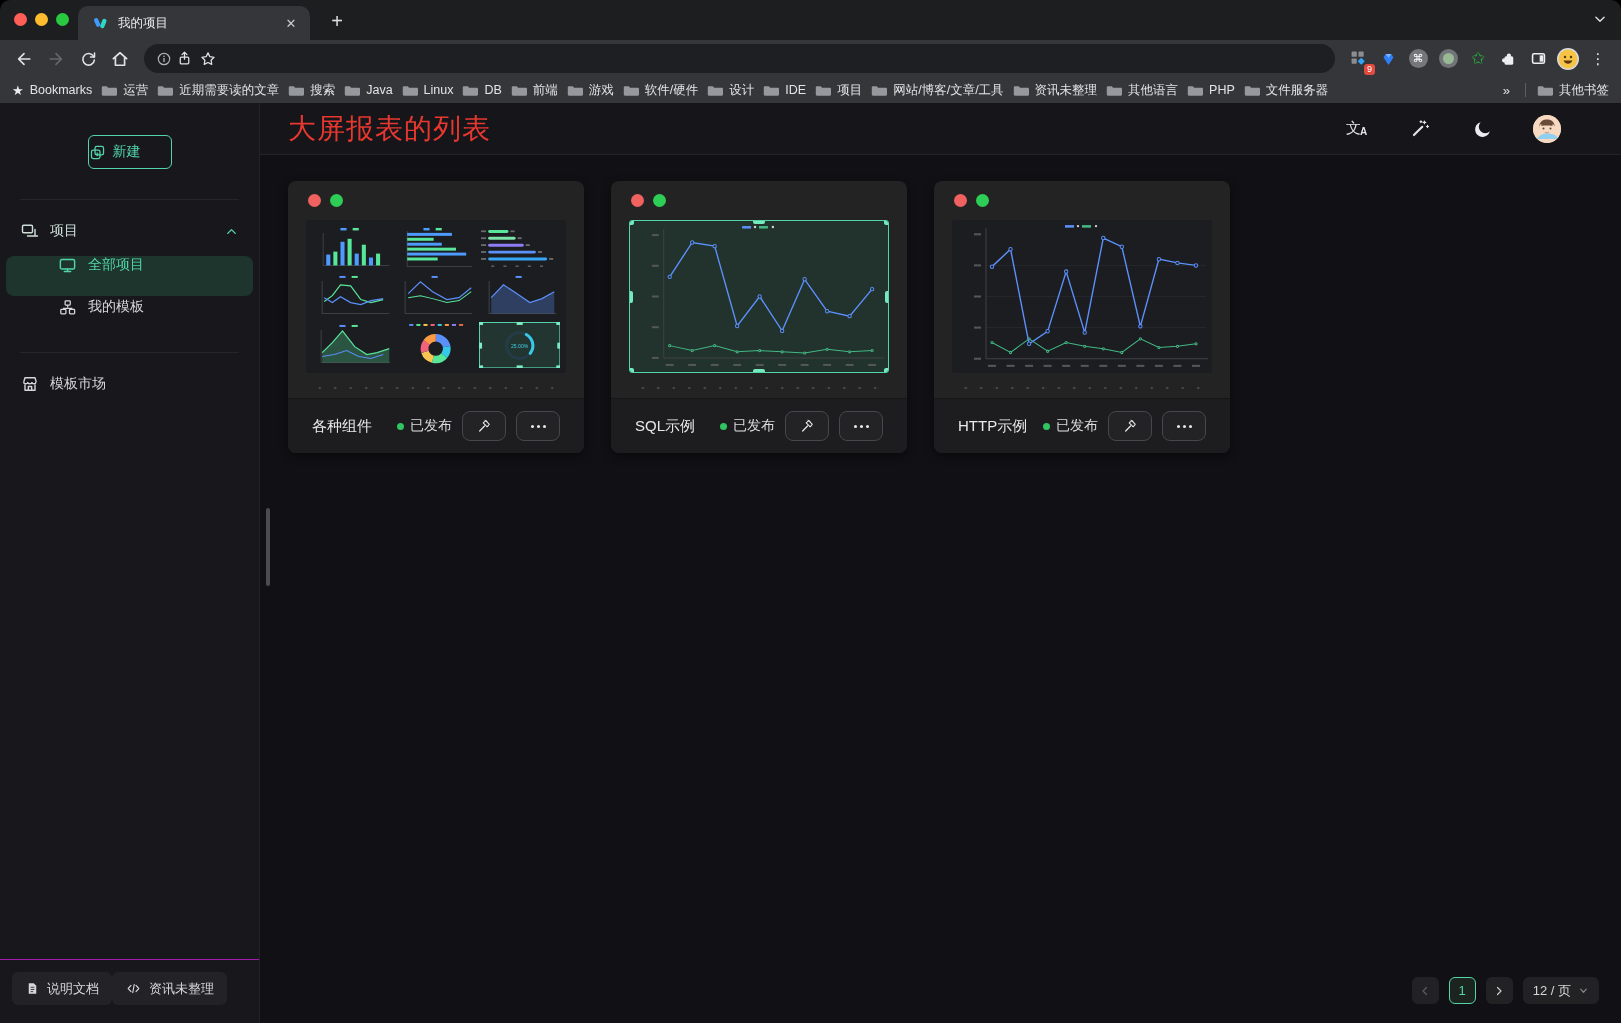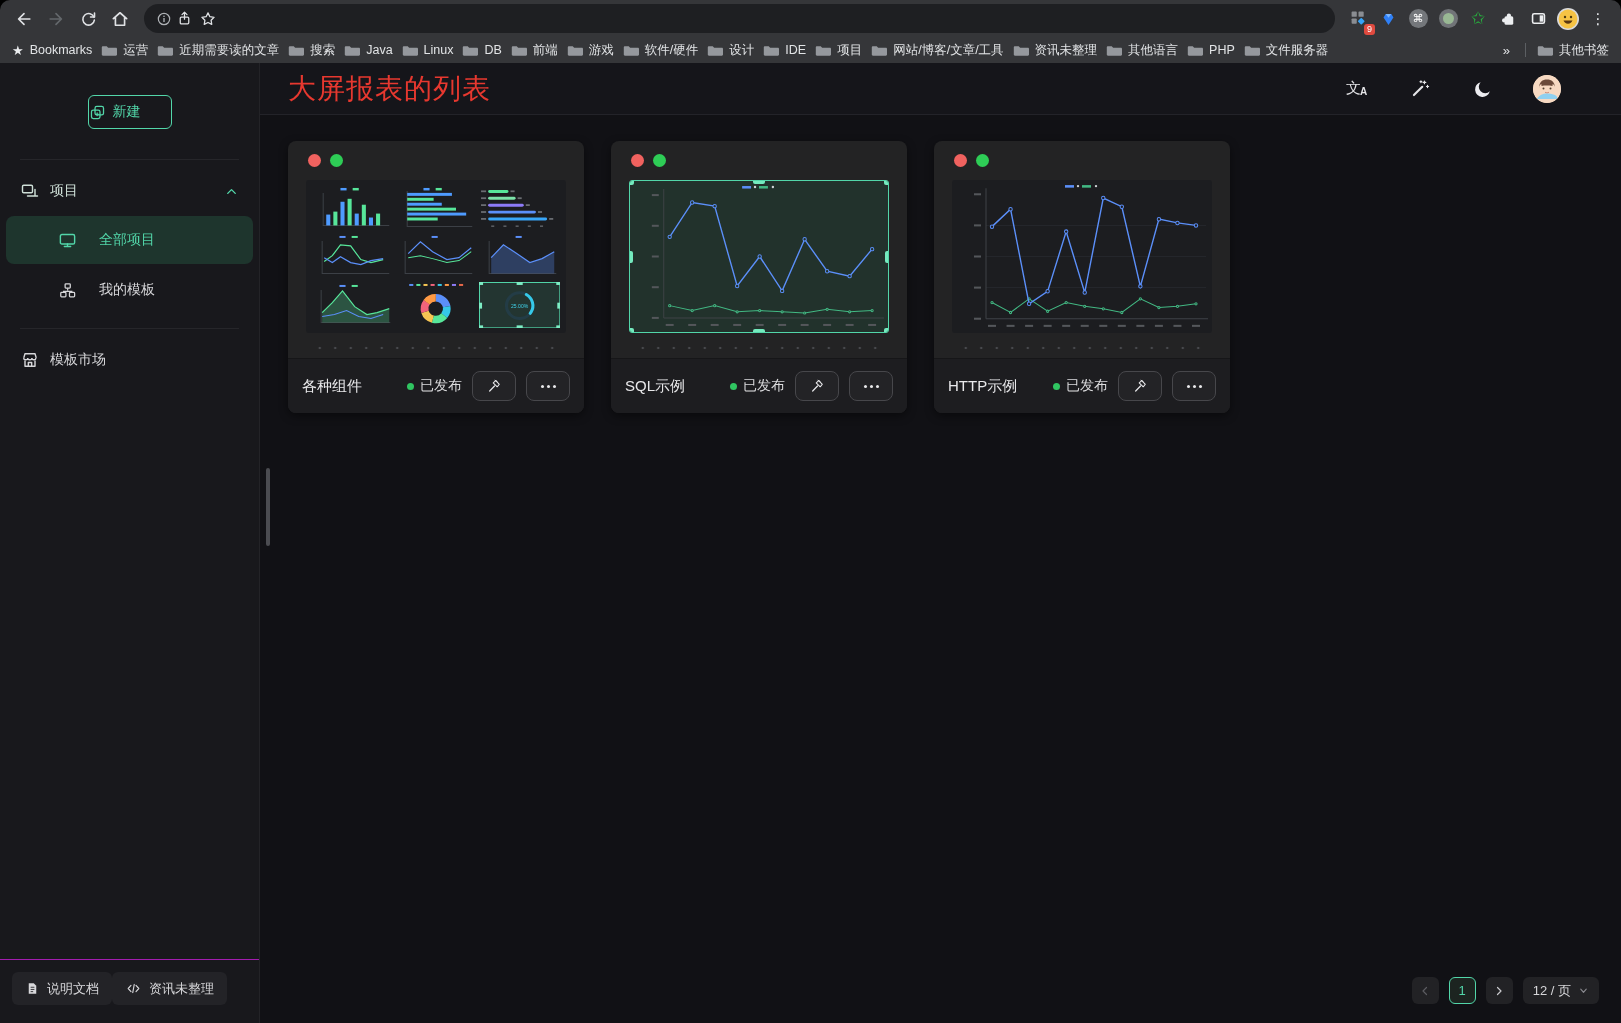--- a/index.html
+++ b/index.html
@@ -38,21 +38,21 @@
   .bm-more { color:#dfe1e4; font-size:13px; padding:0 4px; }
 
   
   .app { flex:1; display:flex; min-height:0; background:#121216; }
   .sidebar { width:260px; background:#18181c; border-right:1px solid #232327; position:relative; flex:none; }
   .new-btn { margin:32px auto 0; width:84px; height:34px; border:1px solid #52d6a9; border-radius:6px; color:#52d6a9; display:flex; align-items:center; justify-content:flex-start; gap:7px; font-size:14px; cursor:pointer; background:transparent; }
   .side-div { height:1px; background:#26262a; margin:30px 20px 0; }
   .group-row { height:46px; display:flex; align-items:center; padding:0 20px; gap:10px; color:#cfe0d8; font-size:14px; margin-top:8px; }
   .group-row .chev { margin-left:auto; }
   .sub-label { padding:10px 0 10px 48px; color:#7d7d83; font-size:13px; }
-  .side-item { height:48px; margin:2px 6px; border-radius:8px; display:flex; align-items:center; padding:0 0 0 52px; gap:22px; font-size:14px; color:#d7d7da; cursor:pointer; }
+  .side-item { height:40px; margin:2px 6px; border-radius:8px; display:flex; padding:0 0 0 52px; gap:11px; font-size:14px; color:#d7d7da; cursor:pointer; }
   .side-item.active { background:#1e352d; color:#52d6a9; }
   .side-item-root { height:46px; display:flex; align-items:center; padding:0 20px; gap:10px; font-size:14px; color:#d7d7da; cursor:pointer; }
   .side-footer { position:absolute; bottom:0; left:0; right:0; border-top:1px solid #a21caf; padding:12px 12px 18px; display:flex; }
   .foot-btn { background:#232327; border:none; border-radius:6px; height:33px; padding:0 13px; display:flex; align-items:center; gap:7px; color:#d8d8db; font-size:13px; cursor:pointer; }
 
   .main { flex:1; position:relative; display:flex; flex-direction:column; min-width:0; background:#111115; }
   .page-header { height:52px; background:#15151a; border-bottom:1px solid #232329; display:flex; align-items:center; padding:0 60px 0 28px; flex:none; }
   .page-title { font-size:28px; color:#e7382f; letter-spacing:1px; }
   .header-tools { margin-left:auto; display:flex; align-items:center; gap:37px; }
   .tool { width:26px; height:26px; display:flex; align-items:center; justify-content:center; cursor:pointer; color:#e5e5e8; }
@@ -70,21 +70,21 @@
   .handle { position:absolute; background:#74eabe; border-radius:2px; }
   .h-tc { top:-2px; left:50%; margin-left:-6px; width:12px; height:5px; }
   .h-bc { bottom:-2px; left:50%; margin-left:-6px; width:12px; height:5px; }
   .h-lc { left:-2px; top:50%; margin-top:-6px; width:5px; height:12px; }
   .h-rc { right:-2px; top:50%; margin-top:-6px; width:5px; height:12px; }
   .h-tl { top:-2px; left:-2px; width:6px; height:6px; }
   .h-tr { top:-2px; right:-2px; width:6px; height:6px; }
   .h-bl { bottom:-2px; left:-2px; width:6px; height:6px; }
   .h-br { bottom:-2px; right:-2px; width:6px; height:6px; }
   .film-dots { height:16px; margin:7px 24px 0; background-image:radial-gradient(circle,#48494d 1.1px,transparent 1.6px); background-size:15.5px 16px; background-position:0 center; }
-  .card-footer { margin-top:auto; height:55px; background:#1d1d20; border-top:1px solid #161618; display:flex; align-items:center; padding:0 14px; }
+  .card-footer { margin-top:auto; height:55px; background:#1d1d20; border-top:1px solid #161618; display:flex; align-items:center; padding:0 24px; }
   .card-name { font-size:15px; color:#e9e9eb; }
   .status { display:flex; align-items:center; gap:6px; margin-left:auto; }
   .status-dot { width:7px; height:7px; border-radius:50%; background:#30c561; }
   .status-text { font-size:14px; color:#dcdcde; }
   .cbtn { width:44px; height:30px; border-radius:8px; border:1px solid #47474b; background:#232326; display:flex; align-items:center; justify-content:center; cursor:pointer; margin-left:10px; color:#e8e8ea; }
   .ellipsis i { width:3px; height:3px; border-radius:50%; background:#e8e8ea; display:inline-block; margin:0 1.5px; }
 
   .mini-grid { display:grid; grid-template-columns:repeat(3,1fr); grid-auto-rows:1fr; gap:2px; padding:5px 6px; height:100%; }
   .mini-grid svg { width:100%; height:100%; display:block; }
 
@@ -94,20 +94,39 @@
   .pg-btn { width:27px; height:27px; border-radius:6px; background:#222225; display:flex; align-items:center; justify-content:center; cursor:pointer; border:none; }
   .pg-btn.disabled { color:#5c5c61; }
   .pg-cur { width:27px; height:27px; border-radius:6px; border:1px solid #52d6a9; color:#52d6a9; background:#1c2420; display:flex; align-items:center; justify-content:center; font-size:13px; cursor:pointer; }
   .pg-size { height:27px; border-radius:6px; background:#222225; color:#d6d6d9; font-size:13px; display:flex; align-items:center; gap:7px; padding:0 10px; cursor:pointer; }
 </style>
 </head>
 <body>
 
 <div class="screen">
 
+  <div class="tabstrip">
+    <div class="traffic">
+      <span class="tl" style="background:#ff5f57"></span>
+      <span class="tl" style="background:#febc2e"></span>
+      <span class="tl" style="background:#28c840"></span>
+    </div>
+    <div class="tab">
+      <svg width="17" height="17" viewBox="0 0 24 24">
+        <rect x="4" y="4" width="6" height="13" rx="3" transform="rotate(-24 7 10)" fill="#3e9bfb"></rect>
+        <rect x="13" y="5" width="6" height="14" rx="3" transform="rotate(22 16 12)" fill="#2fd6c6"></rect>
+      </svg>
+      <span class="tab-title">我的项目</span>
+      <span class="tab-close">✕</span>
+    </div>
+    <div class="newtab-btn">+</div>
+    <svg class="tabsearch" width="14" height="14" viewBox="0 0 24 24">
+      <polyline points="5,9 12,16 19,9" fill="none" stroke="#dfe1e4" stroke-width="2.4" stroke-linecap="round" stroke-linejoin="round"></polyline>
+    </svg>
+  </div>
 
   <div class="toolbar">
     <span class="navi">
       <svg width="20" height="20" viewBox="0 0 24 24">
           <path d="M19 12H6.5 M12 5.5 5.5 12 12 18.5" fill="none" stroke="#dfe1e4" stroke-width="2" stroke-linecap="round" stroke-linejoin="round"></path>
         </svg>
     </span>
     <span class="navi">
       <svg width="20" height="20" viewBox="0 0 24 24">
           <path d="M5 12h12.5 M12 5.5 18.5 12 12 18.5" fill="none" stroke="#63676b" stroke-width="2" stroke-linecap="round" stroke-linejoin="round"></path>

